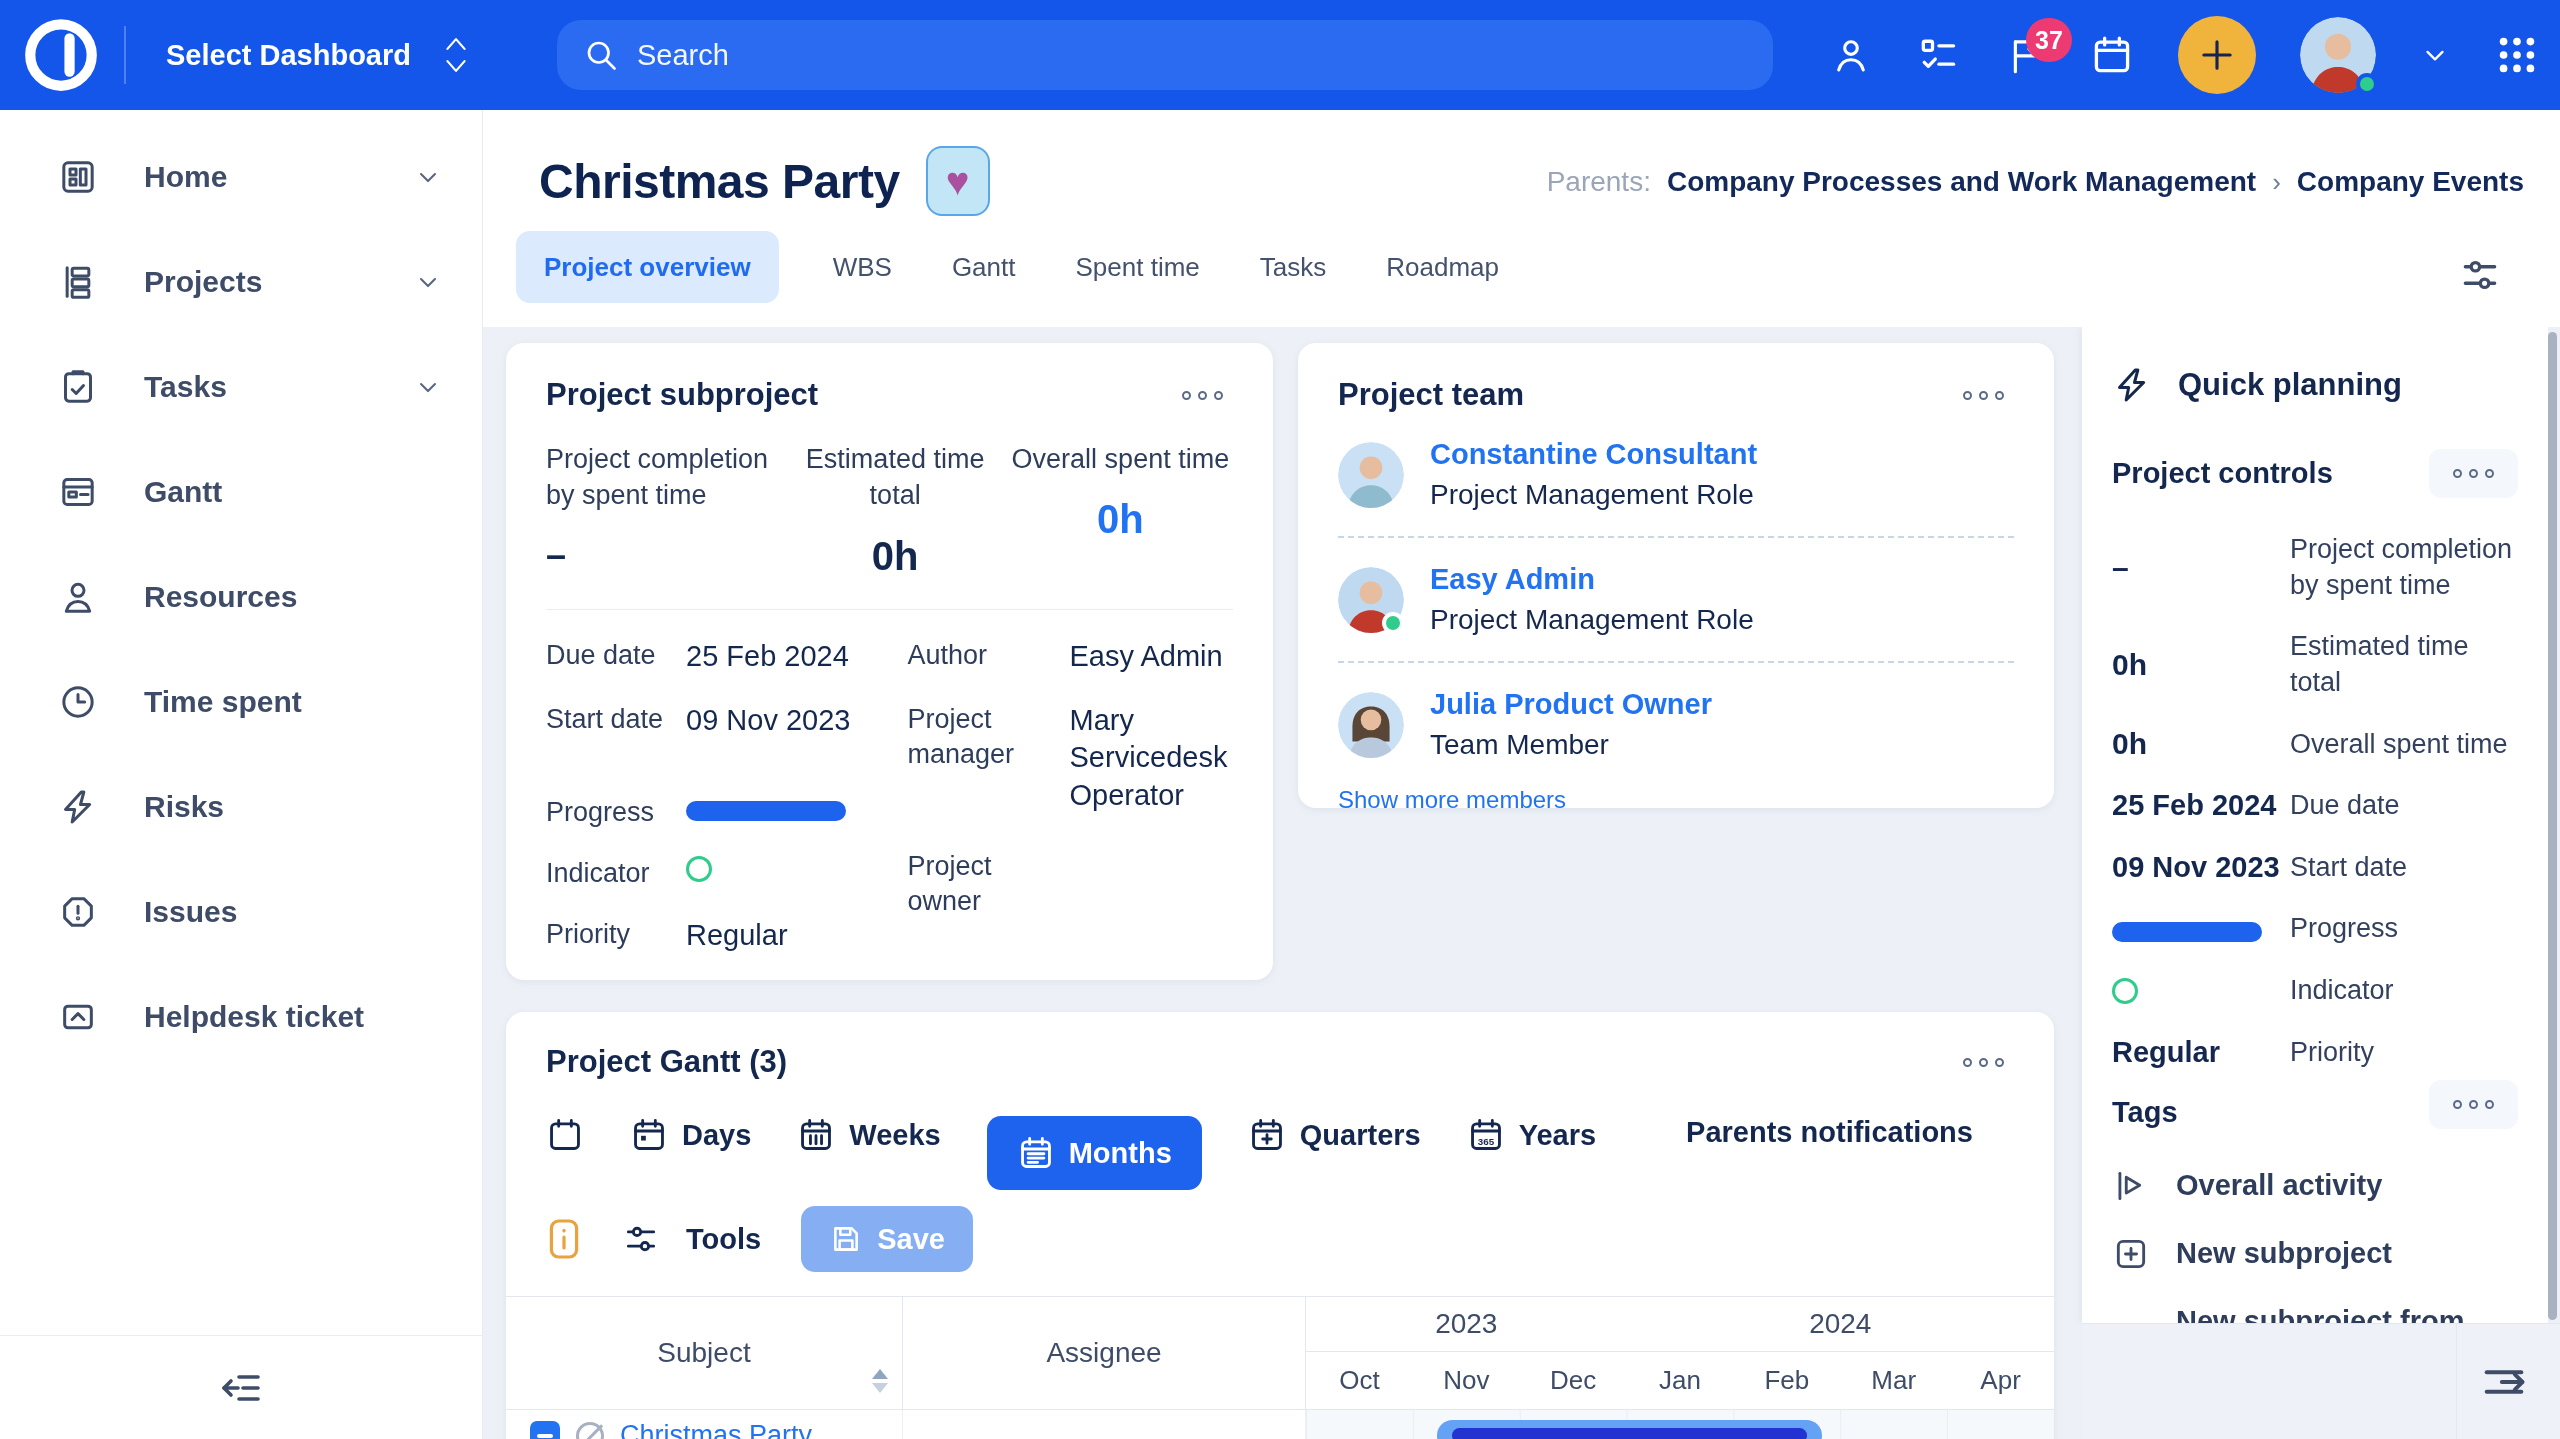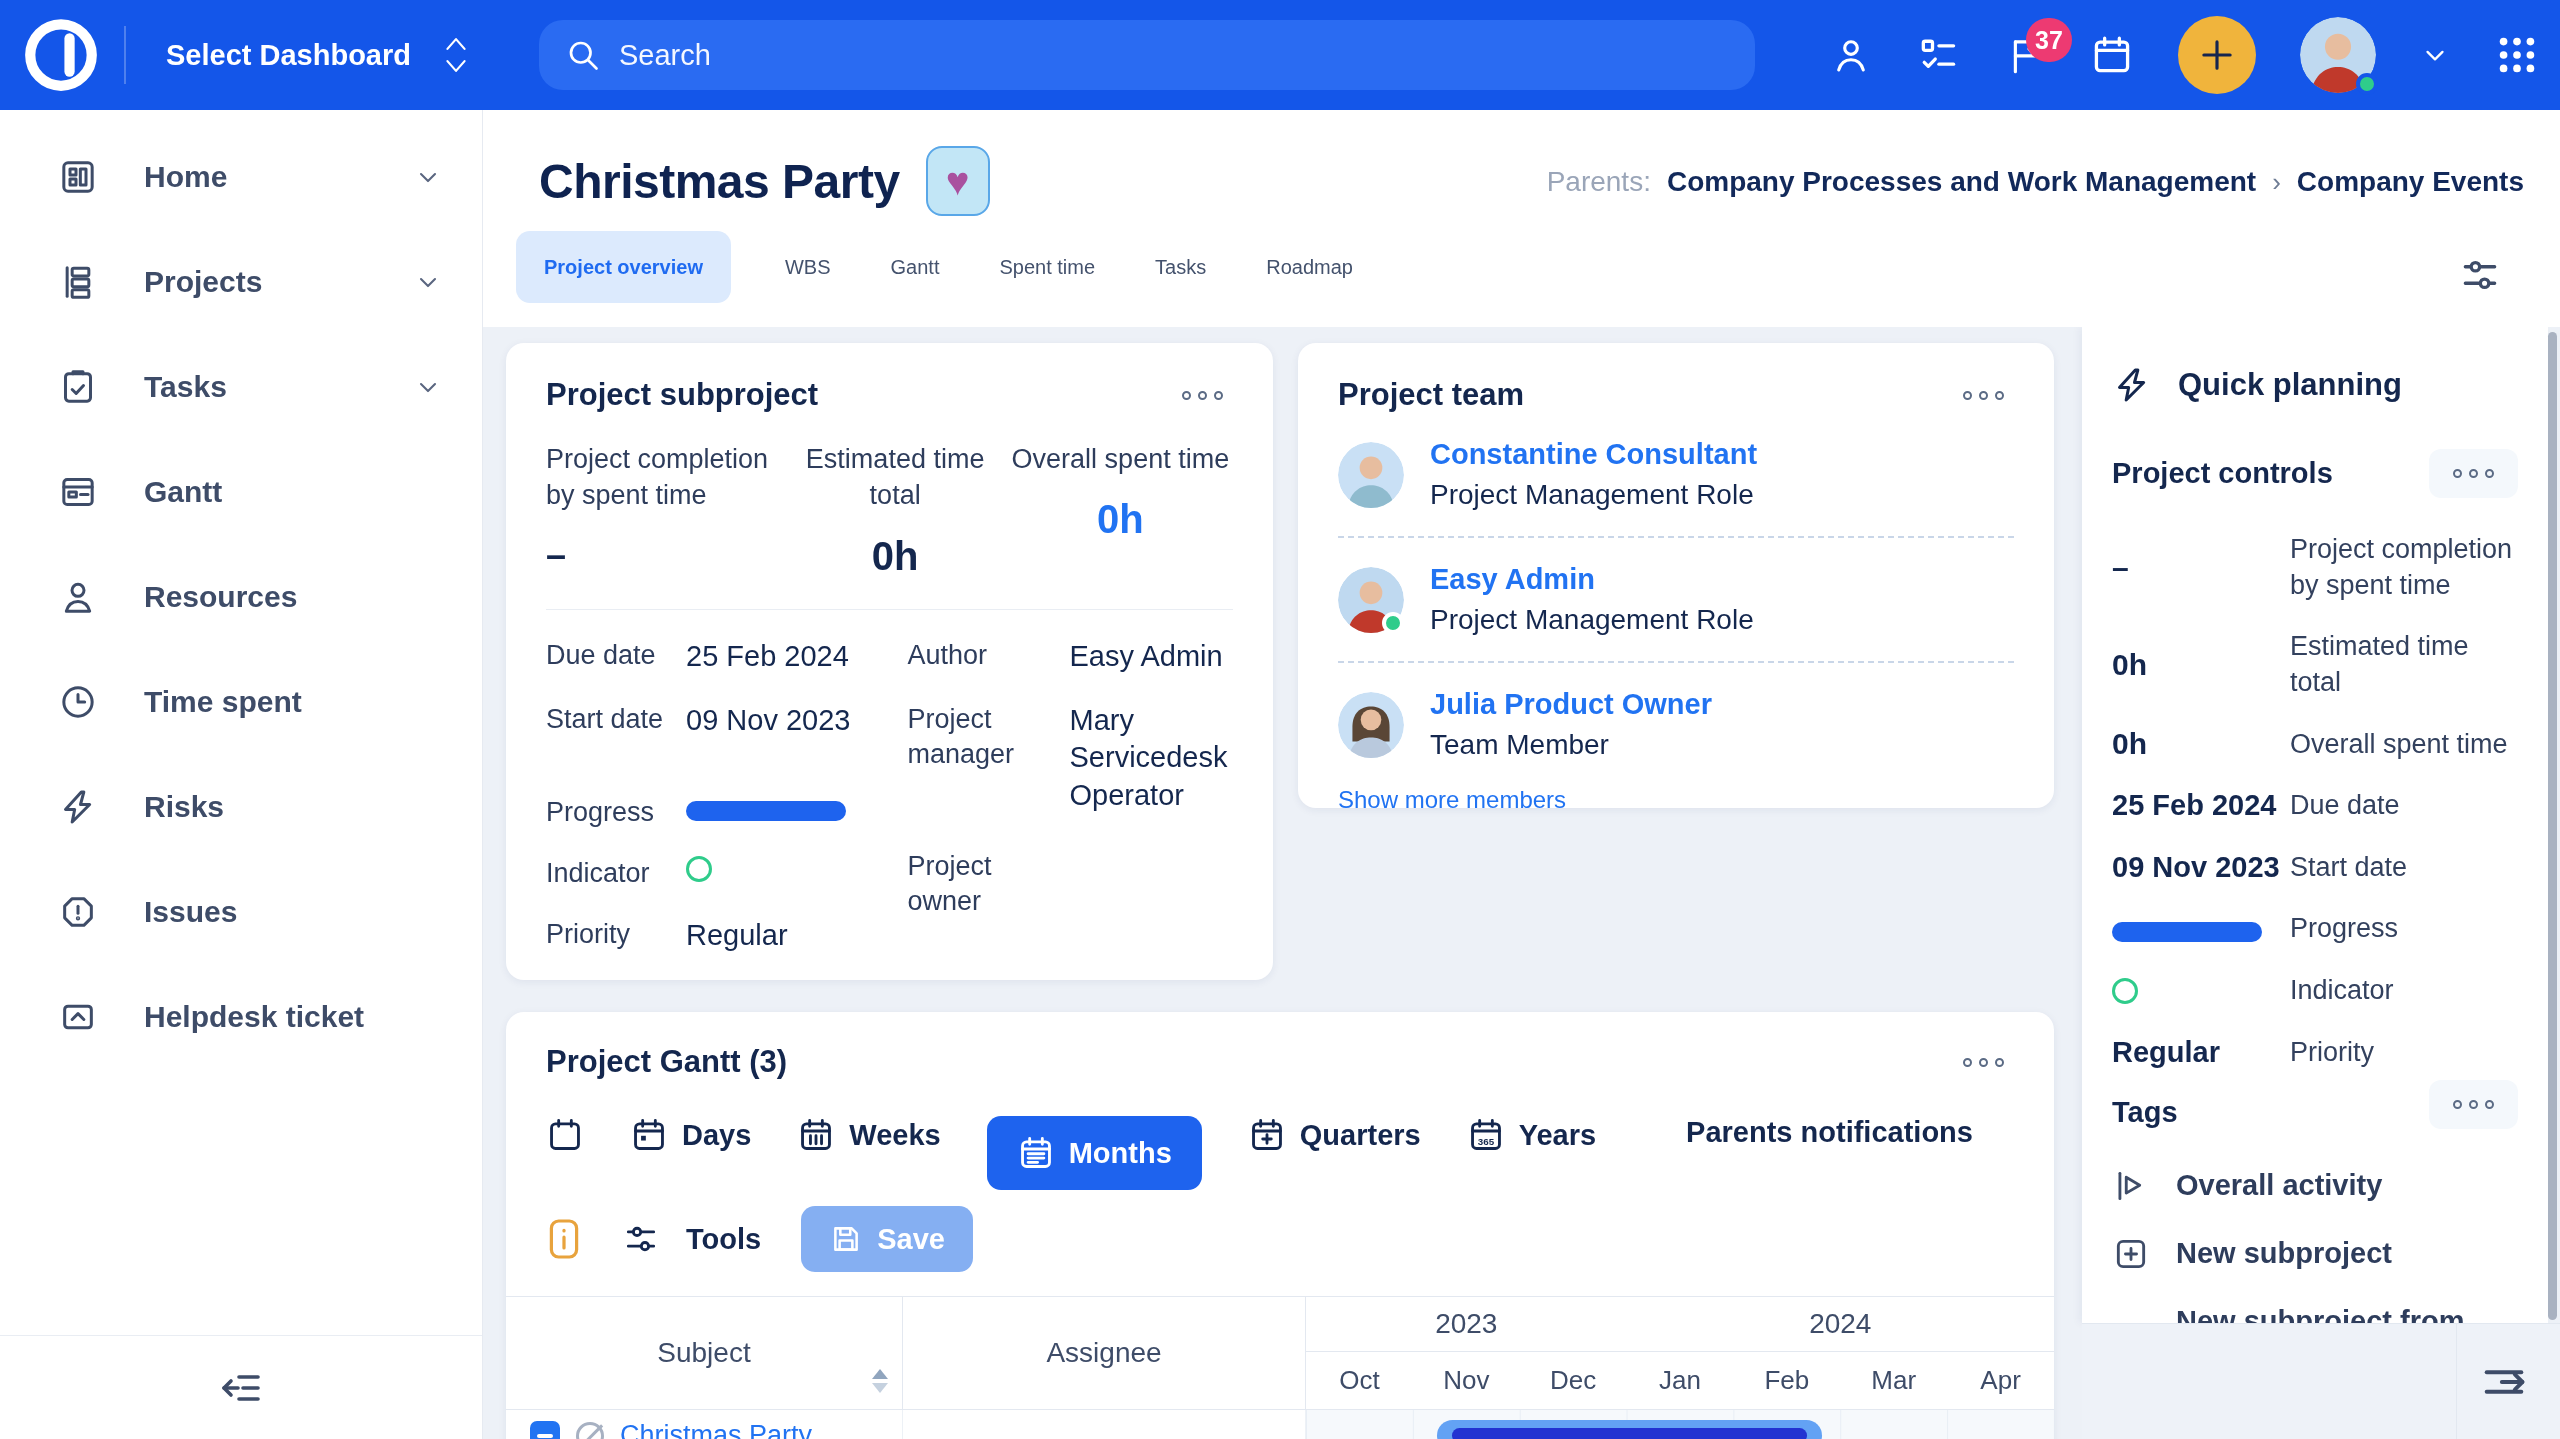--- a/index.html
+++ b/index.html
@@ -11,21 +11,21 @@
   html,body{width:2560px;height:1439px}
   body{font-family:"Liberation Sans",sans-serif;background:#EDF1F7;overflow:hidden;position:relative;color:var(--navy)}
   svg{display:block}
   .ic{stroke:currentColor;fill:none;stroke-width:1.8;stroke-linecap:round;stroke-linejoin:round}
 
   
   .topbar{position:absolute;top:0;left:0;right:0;height:110px;background:var(--topbar);display:flex;align-items:center;color:#fff;z-index:40}
   .logo{width:82px;height:82px;margin-left:20px;cursor:pointer}
   .tb-divider{width:2px;height:58px;background:rgba(255,255,255,.25);margin-left:22px}
   .dash-select{display:flex;align-items:center;gap:30px;margin-left:40px;font-size:29px;font-weight:700;cursor:pointer}
-  .search{position:absolute;left:539px;top:20px;width:1216px;height:70px;background:var(--search);border-radius:24px;display:flex;align-items:center;padding:0 26px;gap:18px}
+  .search{position:absolute;left:557px;top:20px;width:1216px;height:70px;background:var(--search);border-radius:24px;display:flex;align-items:center;padding:0 26px;gap:18px}
   .search input{flex:1;background:transparent;border:0;outline:0;color:#fff;font-size:29px;font-family:inherit}
   .search input::placeholder{color:rgba(255,255,255,.95)}
   .topbar-right{position:absolute;right:20px;top:0;height:110px;display:flex;align-items:center;gap:44px}
   .tb-icon{color:#fff;cursor:pointer;position:relative}
   .badge{position:absolute;top:-16px;right:-26px;background:var(--badge);color:#fff;border-radius:999px;min-width:46px;height:44px;padding:0 9px;font-size:25px;font-weight:700;display:flex;align-items:center;justify-content:center}
   .plus-btn{width:78px;height:78px;border-radius:50%;background:var(--create);color:#16254F;border:0;display:flex;align-items:center;justify-content:center;cursor:pointer}
   .avatar-top{width:76px;height:76px;border-radius:50%;position:relative;cursor:pointer}
   .avatar-top .ph{border-radius:50%;overflow:hidden;width:76px;height:76px}
   .status-dot{position:absolute;right:-2px;bottom:-2px;width:22px;height:22px;border-radius:50%;background:var(--green);border:4px solid var(--topbar)}
 
@@ -42,21 +42,21 @@
   .page-header{position:absolute;left:483px;top:110px;right:0;height:217px;background:#fff;z-index:10}
   .title-row{position:absolute;left:56px;top:36px;display:flex;align-items:center;gap:26px}
   .page-title{font-size:48px;font-weight:800;color:#0F2350;letter-spacing:-.5px}
   .heart-btn{width:64px;height:70px;border-radius:16px;background:#C2E6F6;border:2px solid #59A7E8;display:flex;align-items:center;justify-content:center;cursor:pointer}
   .heart-btn span{color:#A9519F;font-size:40px;line-height:1}
   .parents{position:absolute;right:36px;top:56px;display:flex;align-items:center;gap:16px;font-size:28px}
   .parents .p-label{color:#9AA5B8}
   .parents a{color:#12295A;font-weight:700;text-decoration:none;cursor:pointer}
   .parents .sep{color:#6E7C94;font-size:26px}
   .tabs{position:absolute;left:33px;bottom:24px;display:flex;align-items:center;gap:48px}
-  .tab{border:0;background:none;font-family:inherit;font-size:20px;font-weight:500;color:#44526D;height:72px;padding:0 6px;cursor:pointer}
+  .tab{border:0;background:none;font-family:inherit;font-size:26px;font-weight:500;color:#44526D;height:72px;padding:0 6px;cursor:pointer}
   .tab.active{background:#DCEAFD;color:#1F6BF1;font-weight:600;border-radius:14px;padding:0 28px}
   .hdr-filter{position:absolute;right:58px;bottom:30px;color:#3E4C68;background:none;border:0;cursor:pointer}
 
   
   .card{position:absolute;background:#fff;border-radius:18px;box-shadow:0 2px 8px rgba(23,43,99,.07)}
   .main{position:absolute;left:483px;top:327px;right:0;bottom:0}
   .card-head{display:flex;align-items:center;justify-content:space-between}
   .card-title{font-size:31px;font-weight:700;color:#14274E}
   .ooo{display:flex;gap:7px;background:none;border:0;cursor:pointer;padding:10px}
   .ooo i{width:9px;height:9px;border:2.5px solid #5B6B85;border-radius:50%;display:block}

